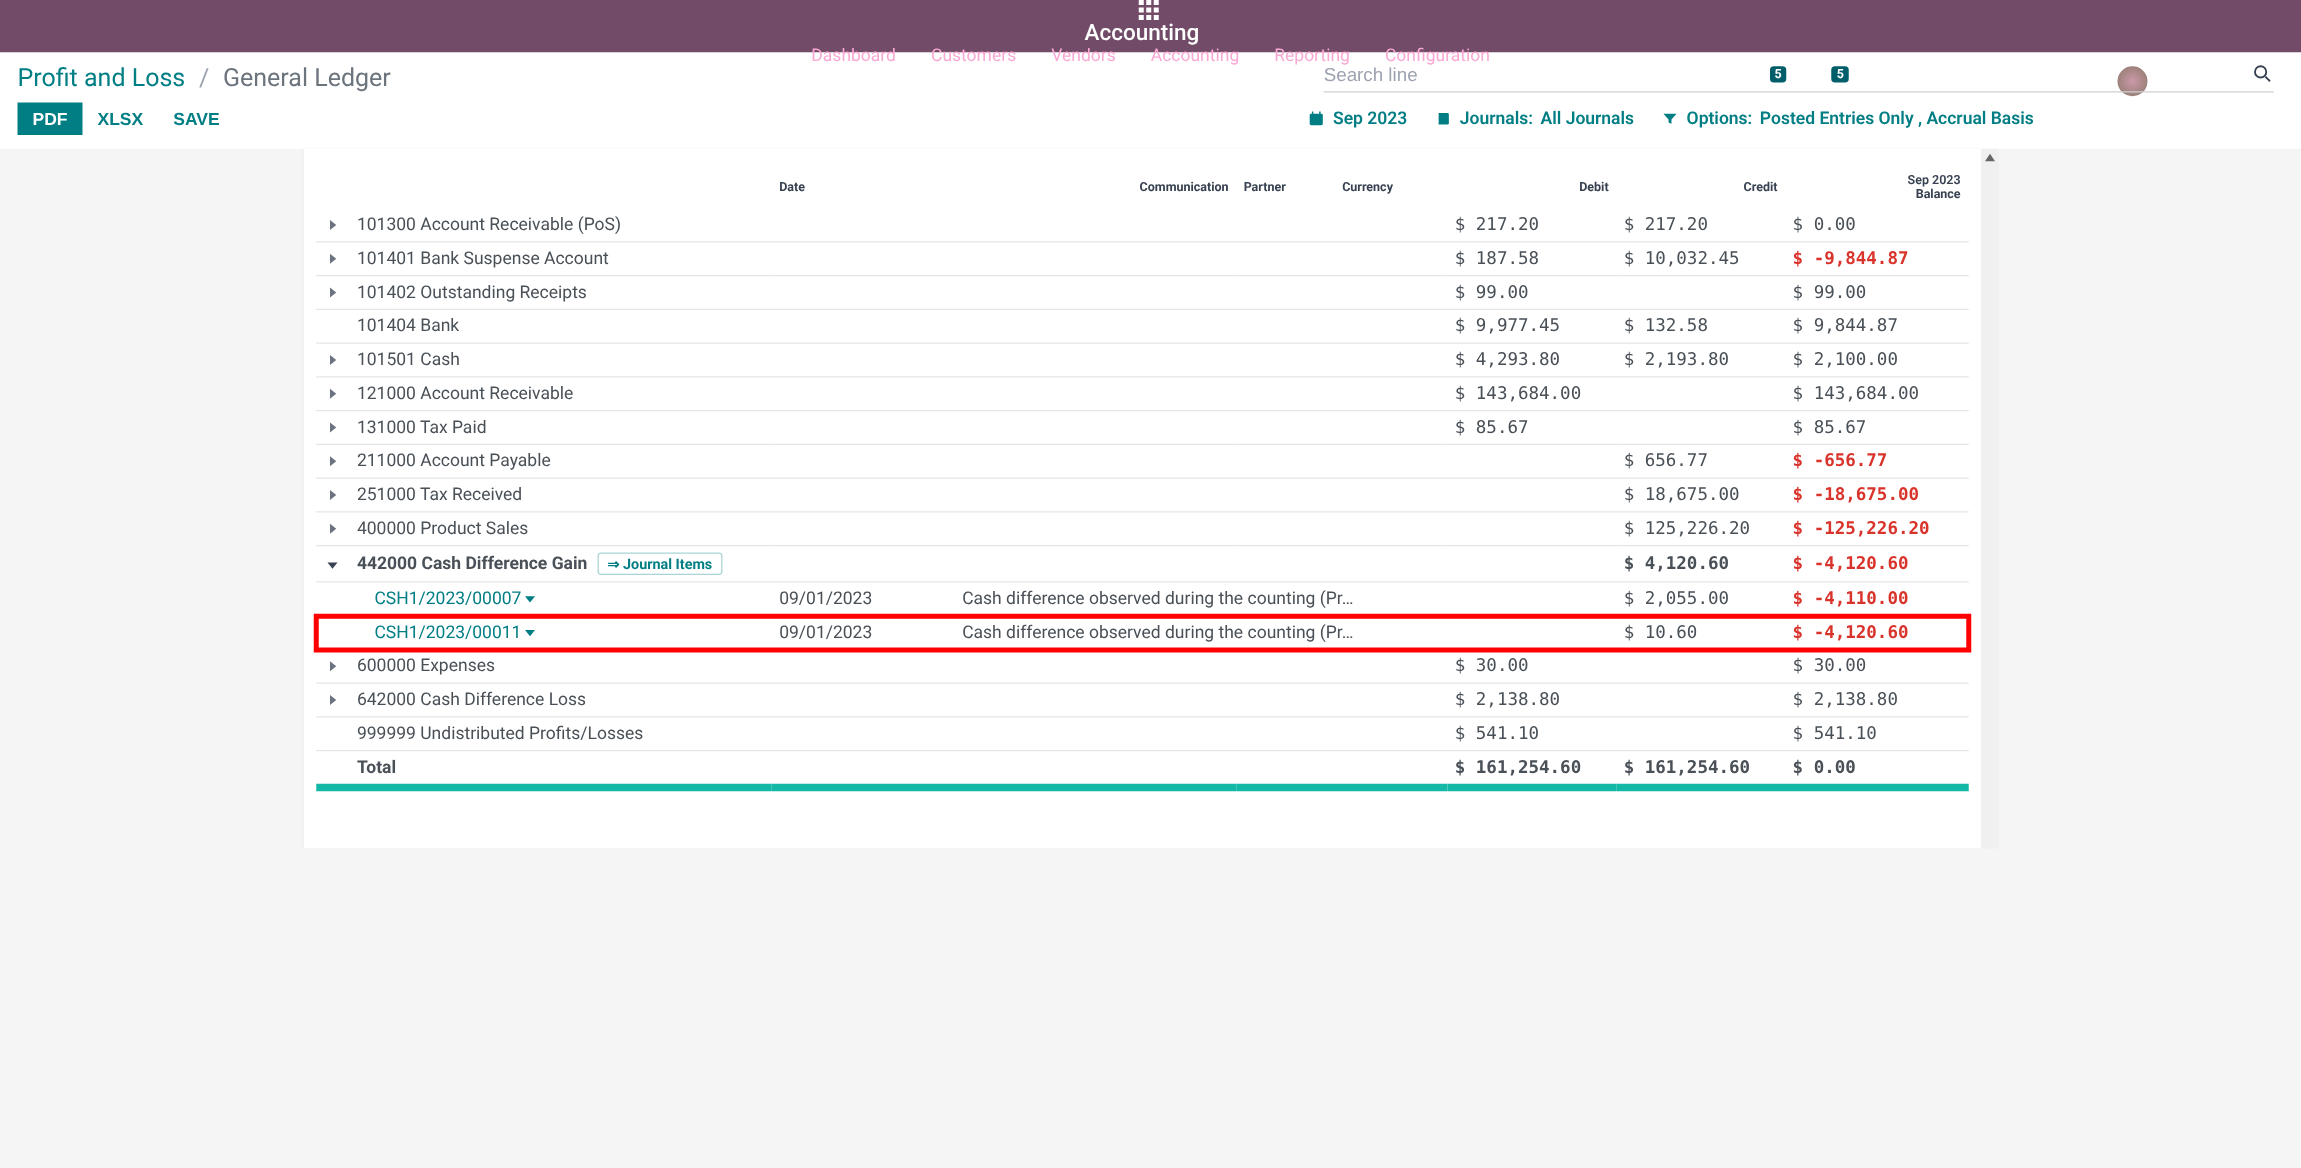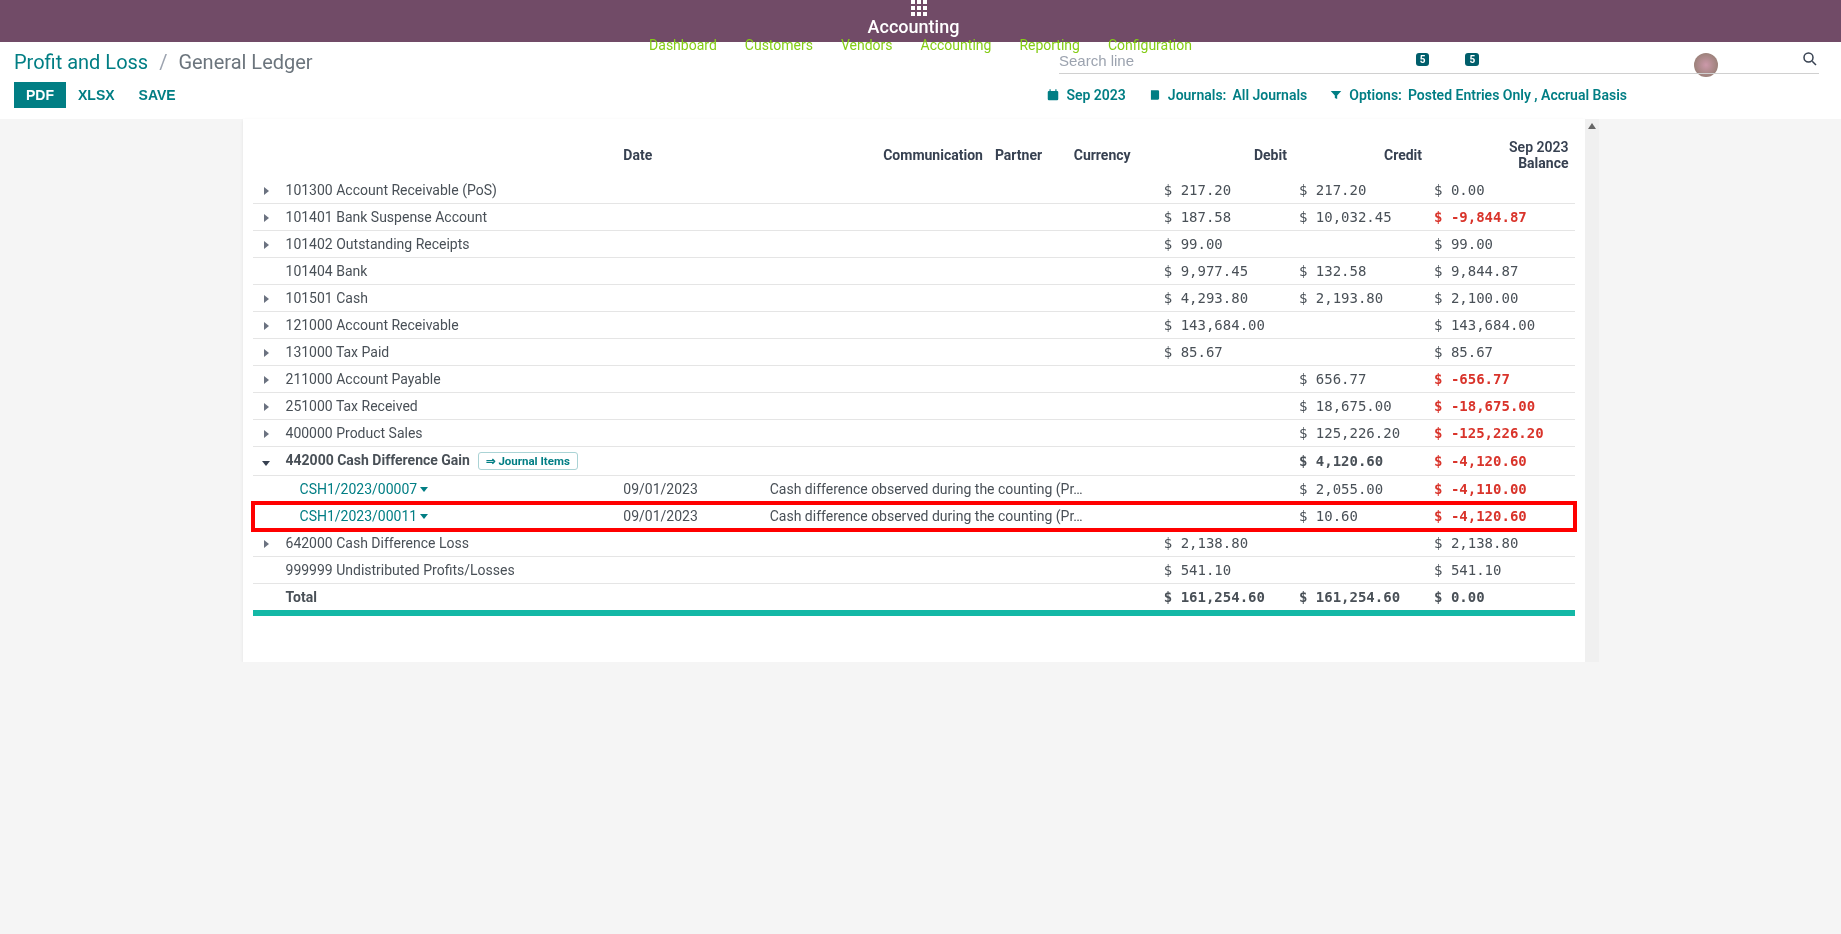--- a/index.html
+++ b/index.html
@@ -2,21 +2,21 @@
 <html><head>
 <meta charset="utf-8">
 <style>
   * { box-sizing: border-box; margin: 0; padding: 0; }
   body { font-family: -apple-system, BlinkMacSystemFont, "Segoe UI", Roboto, Helvetica, Arial, sans-serif; background: #f5f5f5; font-size: 14px; color: #374151; }
   .topbar { background: #714b67; height: 42px; display: flex; align-items: center; padding: 0 14px; color: white; flex-direction: column; }
   .apps-icon { width: 20px; height: 20px; display: grid; grid-template-columns: repeat(3, 4px); grid-template-rows: repeat(3, 4px); gap: 2px; cursor: pointer; }
   .apps-icon span { background: #fff; width: 4px; height: 4px; }
   .app-title { font-size: 18px; font-weight: 500; margin: 0 26px 0 12px; }
   .nav-menu { display: flex; gap: 28px; }
-  .nav-menu a { color: #84cc16; font-size: 14px; cursor: pointer; }
+  .nav-menu a { color: #f9a8d4; font-size: 14px; cursor: pointer; }
   .topbar-right { margin-left: auto; display: flex; align-items: center; gap: 16px; font-size: 14px; }
   .icon-badge { position: relative; display: inline-flex; align-items: center; cursor: pointer; }
   .icon-badge svg { width: 18px; height: 18px; fill: #fff; }
   .badge-ct { background: #005e6b; color: #fff; font-size: 10px; font-weight: 700; border-radius: 3px; padding: 1px 4px; margin-left: 2px; position: relative; top: -6px; }
   .company-name { color: #fff; font-size: 14px; }
   .avatar { width: 24px; height: 24px; border-radius: 50%; background: radial-gradient(circle, #c9a, #876); }
   .subheader { background: #fff; min-height: 72px; padding: 8px 14px 0; border-bottom: 1px solid transparent; }
   .breadcrumb-row { display: flex; align-items: center; }
   .breadcrumb { font-size: 20px; }
   .breadcrumb .link { color: #017e84; cursor: pointer; }
@@ -31,21 +31,21 @@
   .btn-pdf { background: #017e84; color: #fff; font-weight: 600; padding: 5px 12px; border: none; cursor: pointer; font-size: 14px; }
   .btn-text { background: none; border: none; color: #017e84; font-weight: 600; padding: 5px 12px; cursor: pointer; font-size: 14px; }
   .filters { margin-left: auto; margin-right: 200px; display: flex; gap: 22px; align-items: center; }
   .filter { color: #017e84; font-weight: 600; cursor: pointer; display: inline-flex; align-items: center; gap: 6px; font-size: 14px; }
   .filter svg { width: 14px; height: 14px; fill: #017e84; }
   .content-wrap { display: flex; justify-content: center; padding: 0 10px; }
   .sheet { background: #fff; width: 1342px; padding: 16px 10px 46px; box-shadow: 0 1px 3px rgba(0,0,0,0.08); position: relative; }
   .scrollbar { width: 14px; background: #f0f0f0; align-self: stretch; position: relative; }
   .scrollbar .triangle-up { position: absolute; top: 4px; left: 3px; width: 0; height: 0; border-left: 4px solid transparent; border-right: 4px solid transparent; border-bottom: 6px solid #666; }
   table.gl { width: 100%; border-collapse: collapse; }
-  table.gl th { text-align: left; font-weight: 700; color: #374151; padding: 4px 6px 6px; font-size: 14px; white-space: nowrap; }
+  table.gl th { text-align: left; font-weight: 700; color: #374151; padding: 4px 6px 6px; font-size: 10px; white-space: nowrap; }
   table.gl th.right { text-align: right; }
   table.gl th .period { display: block; font-weight: 600; }
   .row-line td { padding: 5px 6px; border-bottom: 1px solid #e5e5e5; font-size: 14px; color: #495057; vertical-align: middle; }
   .row-line.bold td { font-weight: 700; }
   .caret-cell { width: 24px; text-align: center; cursor: pointer; padding: 0 !important; }
   .caret-right { display: inline-block; width: 0; height: 0; border-top: 4px solid transparent; border-bottom: 4px solid transparent; border-left: 5px solid #6b7280; }
   .caret-down { display: inline-block; width: 0; height: 0; border-left: 4px solid transparent; border-right: 4px solid transparent; border-top: 5px solid #374151; }
   .caret-down-teal { display: inline-block; width: 0; height: 0; border-left: 4px solid transparent; border-right: 4px solid transparent; border-top: 5px solid #017e84; margin-left: 3px; }
   td.num { text-align: left; font-family: ui-monospace, Menlo, Consolas, monospace; white-space: nowrap; font-size: 14px; }
   td.neg { color: #d9342b; font-weight: 700; }
@@ -260,20 +260,27 @@
             <td class="caret-cell"></td>
             <td class="first"><span class="child-link">CSH1/2023/00011<span class="caret-down-teal"></span></span></td>
             <td>09/01/2023</td>
             <td colspan="3">Cash difference observed during the counting (Pr…</td>
             <td class="num"></td>
             <td class="num">$ 10.60</td>
             <td class="num neg">$ -4,120.60</td>
           </tr>
           <tr class="row-line">
             <td class="caret-cell"><span class="caret-right"></span></td>
+            <td colspan="5" class="account-cell">600000 Expenses</td>
+            <td class="num">$ 30.00</td>
+            <td class="num"></td>
+            <td class="num">$ 30.00</td>
+          </tr>
+          <tr class="row-line">
+            <td class="caret-cell"><span class="caret-right"></span></td>
             <td colspan="5" class="account-cell">642000 Cash Difference Loss</td>
             <td class="num">$ 2,138.80</td>
             <td class="num"></td>
             <td class="num">$ 2,138.80</td>
           </tr>
           <tr class="row-line">
             <td class="caret-cell"></td>
             <td colspan="5" class="account-cell">999999 Undistributed Profits/Losses</td>
             <td class="num">$ 541.10</td>
             <td class="num"></td>

